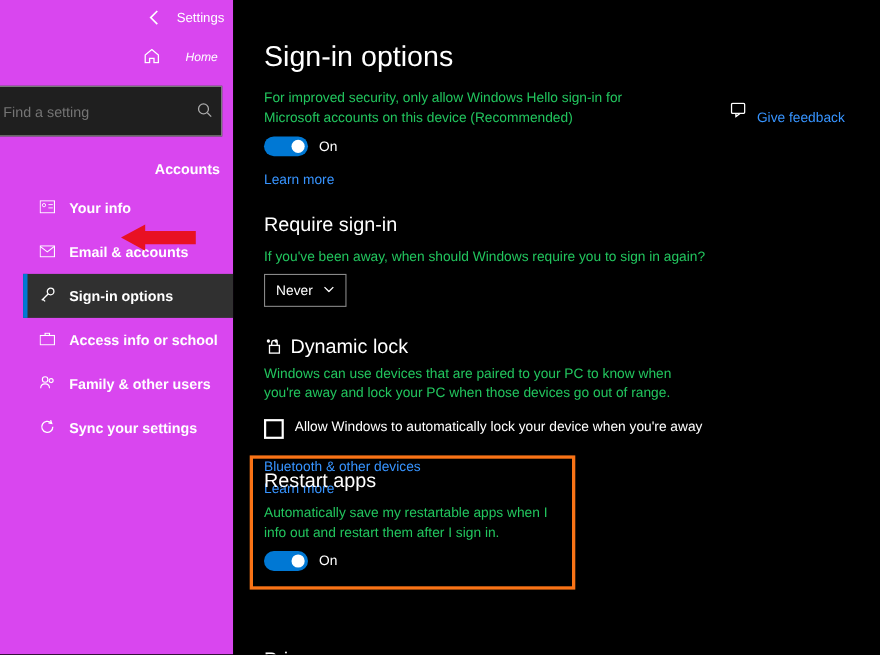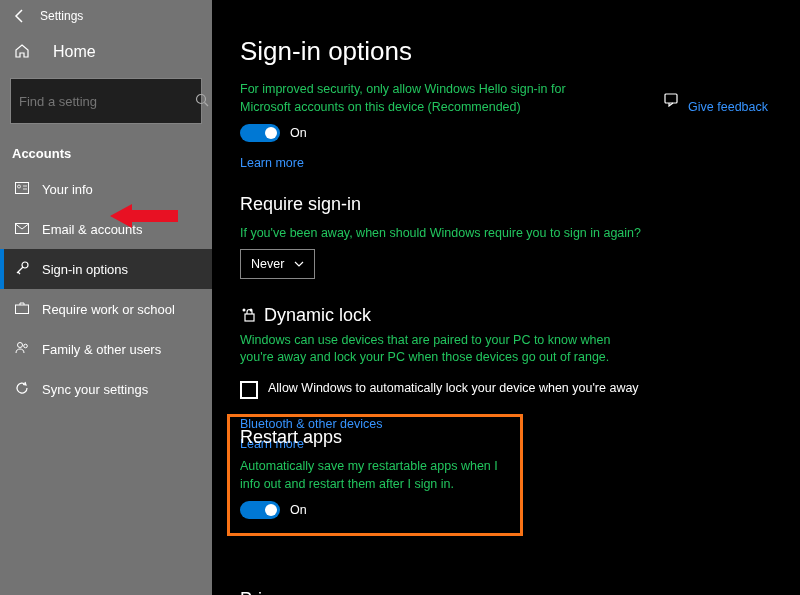--- a/index.html
+++ b/index.html
@@ -1,32 +1,32 @@
 <!DOCTYPE html>
 <html><head>
 <meta charset="utf-8">
 <style>
   * { margin: 0; padding: 0; box-sizing: border-box; font-family: "Segoe UI", sans-serif; }
   body { background: #000; width: 800px; height: 595px; overflow: hidden; color: #fff; font-size: 13px; }
   .app { display: flex; height: 595px; position: relative; }
 
   
-  .sidebar { width: 212px; background: #737373; display: flex; flex-direction: column; }
+  .sidebar { width: 212px; background: #d946ef; display: flex; flex-direction: column; align-items: flex-end; }
   .header-row { display: flex; align-items: center; padding: 6px 8px 2px 8px; height: 28px; }
   .back-btn { width: 24px; height: 24px; display: flex; align-items: center; justify-content: center; color: #fff; }
   .header-title { margin-left: 8px; font-size: 12px; }
   .home-row { display: flex; align-items: center; padding: 0 14px; height: 40px; margin-top: 4px; }
   .home-row .icon { width: 16px; text-align: center; }
-  .home-row .label { margin-left: 23px; font-size: 16px; }
+  .home-row .label { margin-left: 23px; font-size: 11px; font-style: italic; }
   .search-wrap { padding: 6px 10px; }
   .search-box { display: flex; align-items: center; border: 1px solid #848484; height: 46px; padding: 0 8px; background: #1f1f1f; }
   .search-box input { flex: 1; background: transparent; border: none; outline: none; color: #ccc; font-size: 13px; }
   .cat-label { padding: 16px 12px 8px 12px; font-size: 13px; font-weight: 700; color: #fff; }
   .nav-list { display: flex; flex-direction: column; }
-  .nav-item { display: flex; align-items: center; height: 40px; padding: 0 14px; position: relative; }
+  .nav-item { display: flex; align-items: center; height: 40px; padding: 0 14px; position: relative; font-weight: bold; }
   .nav-item .icon { width: 16px; text-align: center; color: #fff; font-size: 13px; }
   .nav-item .nav-label { margin-left: 12px; font-size: 13px; }
   .nav-item.active { background: #303030; }
   .nav-item.active::before { content: ""; position: absolute; left: 0; top: 0; bottom: 0; width: 4px; background: #0078d4; }
 
   
   .main { flex: 1; background: #000; padding: 0px 28px 20px 28px; overflow: hidden; position: relative; }
   .page-title { font-size: 26px; font-weight: 300; color: #fff; margin-top: 36px; margin-bottom: 14px; }
   .desc { font-size: 12.5px; color: #22c55e; max-width: 420px; line-height: 1.4; }
   .toggle-row { display: flex; align-items: center; margin-top: 8px; }
@@ -151,21 +151,21 @@
         </span>
         <span class="nav-label">Sign-in options</span>
       </div>
       <div class="nav-item">
         <span class="icon">
           <svg width="14" height="12">
               <rect x="0.5" y="3" width="13" height="8.5" fill="none" stroke="#fff" stroke-width="1"></rect>
               <path d="M5 3 L5 1 L9 1 L9 3" fill="none" stroke="#fff" stroke-width="1"></path>
             </svg>
         </span>
-        <span class="nav-label">Require work or school</span>
+        <span class="nav-label">Access info or school</span>
       </div>
       <div class="nav-item">
         <span class="icon">
           <svg width="14" height="13">
               <circle cx="5" cy="4" r="2.5" fill="none" stroke="#fff" stroke-width="1"></circle>
               <circle cx="10.5" cy="5" r="1.8" fill="none" stroke="#fff" stroke-width="1"></circle>
               <path d="M1 12 C1 9 3 8 5 8 C7 8 9 9 9 12" fill="none" stroke="#fff" stroke-width="1"></path>
             </svg>
         </span>
         <span class="nav-label">Family &amp; other users</span>

